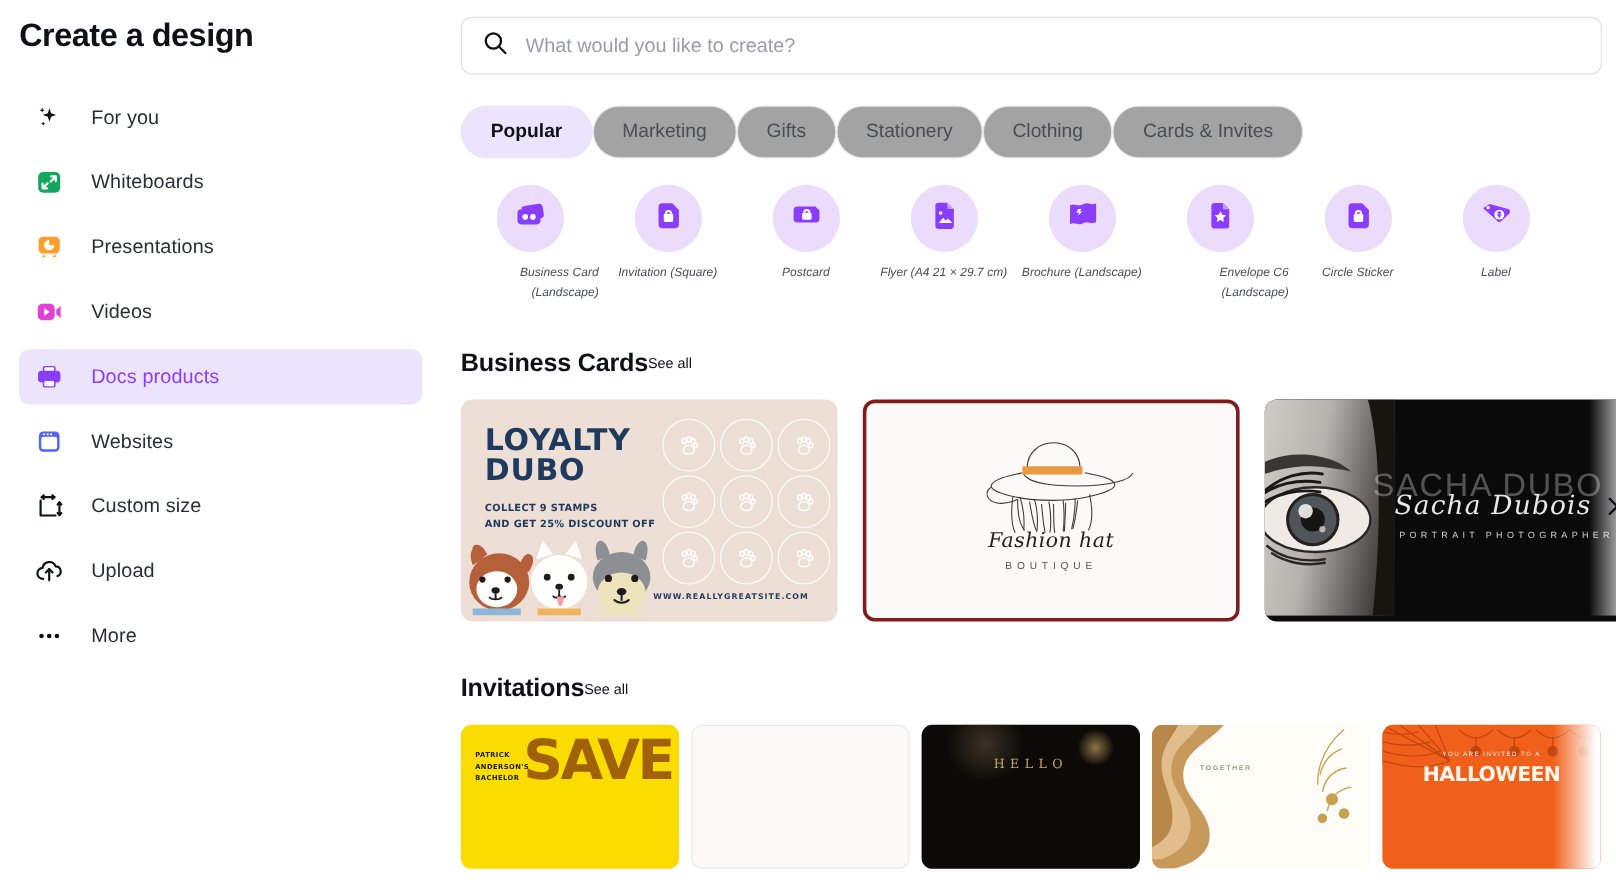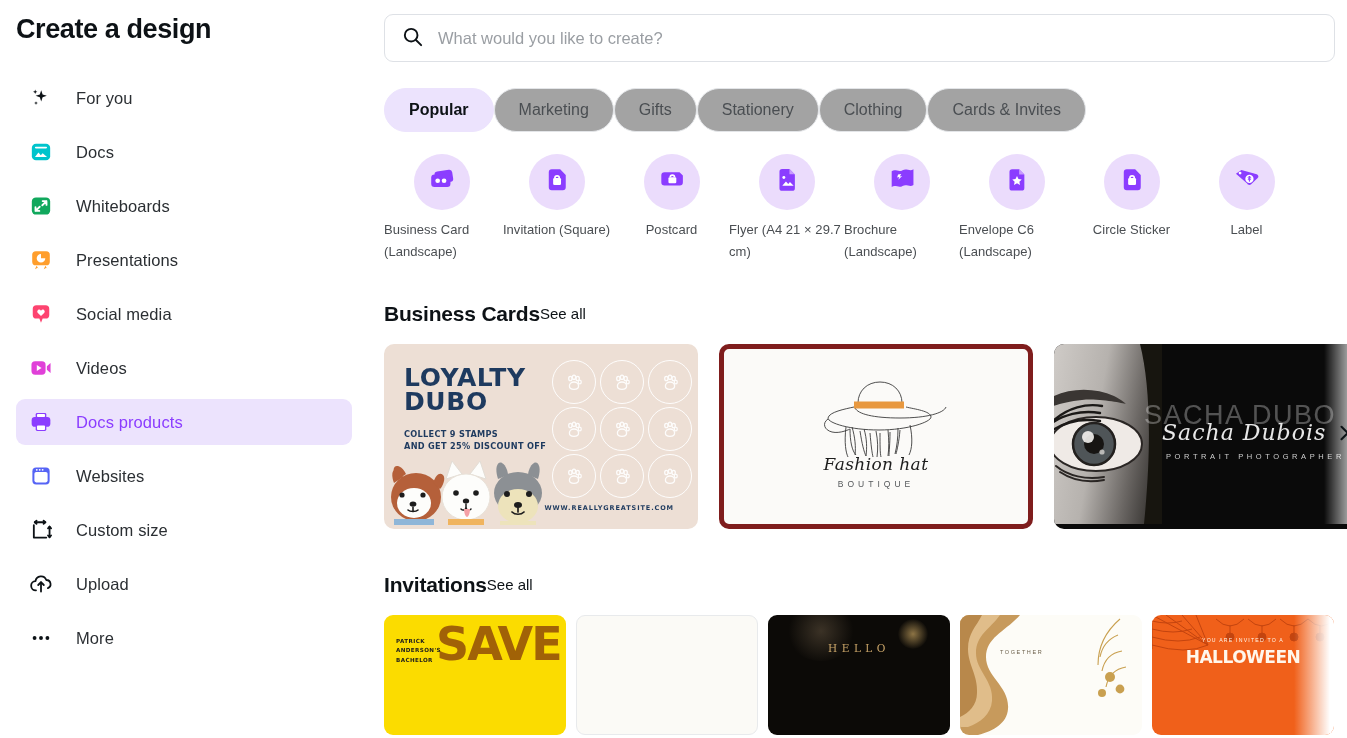--- a/index.html
+++ b/index.html
@@ -67,45 +67,46 @@
   }
   .type-item {
     width: 115px; flex: 0 0 115px; display: flex; flex-direction: column;
     align-items: center; cursor: pointer; gap: 9px;
   }
   .type-circle {
     width: 56px; height: 56px; border-radius: 50%;
     background: #ebdcfc; display: flex; align-items: center; justify-content: center;
   }
   .type-label {
-    font-size: 13px; color: #4a4e52; text-align: left; line-height: 1.72;
+    font-size: 10px; color: #4a4e52; text-align: right; line-height: 1.72;
     letter-spacing: 0.05px;
+    font-style: italic;
   }
   .row-arrow {
     position: absolute; width: 26px; height: 26px;
     display: flex; align-items: center; justify-content: center;
     cursor: pointer;
   }
 
   
   .section { margin: 0 0 0 16px; }
   .section-head {
     display: flex; align-items: center; 
     padding-right: 26px;
   }
   .section-title { font-size: 21px; font-weight: 700; color: #0d1216; letter-spacing: -0.2px; }
-  .see-all { font-size: 15px; color: #0d1216; cursor: pointer; text-decoration: none; }
+  .see-all { font-size: 12px; color: #0d1216; cursor: pointer; text-decoration: none; }
 
   .cards { display: flex; gap: 21px; margin-top: 18px; position: relative; }
   .card {
     width: 314px; height: 185px; flex: 0 0 314px;
     border-radius: 10px; overflow: hidden; position: relative;
     cursor: pointer; background: #fff;
   }
-  .card.outlined { border: 5px solid #7f1d1d; }
+  .card.outlined { border: 3px solid #7f1d1d; }
   .arrow-cards { right: -10px; top: 76px; position: absolute; z-index: 5; }
 
   
   .loyalty { background: #eddfd5; }
   .loyalty-title {
     position: absolute; left: 20px; top: 22px;
     font-family: "DejaVu Sans", sans-serif; font-weight: 700;
     font-size: 25px; line-height: 0.98; color: #1e3a5f;
     letter-spacing: 0.6px;
   }
@@ -212,30 +213,20 @@
         <span class="nav-icon">
           <svg width="24" height="24" viewBox="0 0 24 24">
             <path d="M12.2 4.2 13.6 8.4 17.8 9.8 13.6 11.2 12.2 15.4 10.8 11.2 6.6 9.8 10.8 8.4Z" fill="#0d1216"></path>
             <path d="M6.2 3.6 6.8 5.2 8.4 5.8 6.8 6.4 6.2 8 5.6 6.4 4 5.8 5.6 5.2Z" fill="#0d1216"></path>
             <path d="M7 15.2 7.5 16.6 8.9 17.1 7.5 17.6 7 19 6.5 17.6 5.1 17.1 6.5 16.6Z" fill="#0d1216"></path>
           </svg>
         </span>
         <span class="nav-label">For you</span>
       </div>
 
-      <div class="nav-item">
-        <span class="nav-icon">
-          <svg width="22" height="22" viewBox="0 0 24 24">
-            <rect x="2" y="3" width="20" height="18" rx="4.5" fill="#00c4cc"></rect>
-            <rect x="5.4" y="6.2" width="13.2" height="1.9" rx="0.9" fill="#fff"></rect>
-            <path d="M5.4 17.4 9.2 12.6l2.6 3 2-2.2 4.8 4Z" fill="#fff"></path>
-          </svg>
-        </span>
-        <span class="nav-label">Docs</span>
-      </div>
 
       <div class="nav-item">
         <span class="nav-icon">
           <svg width="22" height="22" viewBox="0 0 24 24">
             <rect x="2" y="2.6" width="20" height="18.8" rx="4.5" fill="#11a85d"></rect>
             <path d="M18 6.6v4.2M18 6.6h-4.2M18 6.6l-4.6 4.6" stroke="#fff" stroke-width="2" stroke-linecap="round"></path>
             <path d="M6 17.4v-4.2M6 17.4h4.2M6 17.4l4.6-4.6" stroke="#fff" stroke-width="2" stroke-linecap="round"></path>
           </svg>
         </span>
         <span class="nav-label">Whiteboards</span>
@@ -246,29 +237,20 @@
           <svg width="22" height="22" viewBox="0 0 24 24">
             <rect x="2.4" y="2.4" width="19.2" height="15.4" rx="4" fill="#ff9e2c"></rect>
             <path d="M7.2 18.2 5.4 22l2.9-1.6L9.6 22z" fill="#ff9e2c"></path>
             <path d="M16.8 18.2 15 22l2.9-1.6L19.2 22z" fill="#ff9e2c"></path>
             <path d="M12 5.4a4.7 4.7 0 1 0 4.7 4.7H12Z" fill="#fff"></path>
           </svg>
         </span>
         <span class="nav-label">Presentations</span>
       </div>
 
-      <div class="nav-item">
-        <span class="nav-icon">
-          <svg width="22" height="22" viewBox="0 0 24 24">
-            <path d="M3 6.4A4 4 0 0 1 7 2.4h10a4 4 0 0 1 4 4v6.6a4 4 0 0 1-4 4h-3.2L12 21.6l-1.8-4.6H7a4 4 0 0 1-4-4Z" fill="#fd4470"></path>
-            <path d="M12 14.2 8.6 11c-1-1-.9-2.6.2-3.4 1-.7 2.3-.4 3 .5l.2.3.2-.3c.7-.9 2-1.2 3-.5 1.1.8 1.2 2.4.2 3.4Z" fill="#fff"></path>
-          </svg>
-        </span>
-        <span class="nav-label">Social media</span>
-      </div>
 
       <div class="nav-item">
         <span class="nav-icon">
           <svg width="22" height="22" viewBox="0 0 24 24">
             <rect x="1.6" y="4.6" width="15.4" height="14.8" rx="4" fill="#e040d8"></rect>
             <path d="M18.4 10 22.4 6.6v10.8L18.4 14Z" fill="#e040d8"></path>
             <path d="M7.4 8.6 12.6 12l-5.2 3.4Z" fill="#fff"></path>
           </svg>
         </span>
         <span class="nav-label">Videos</span>

